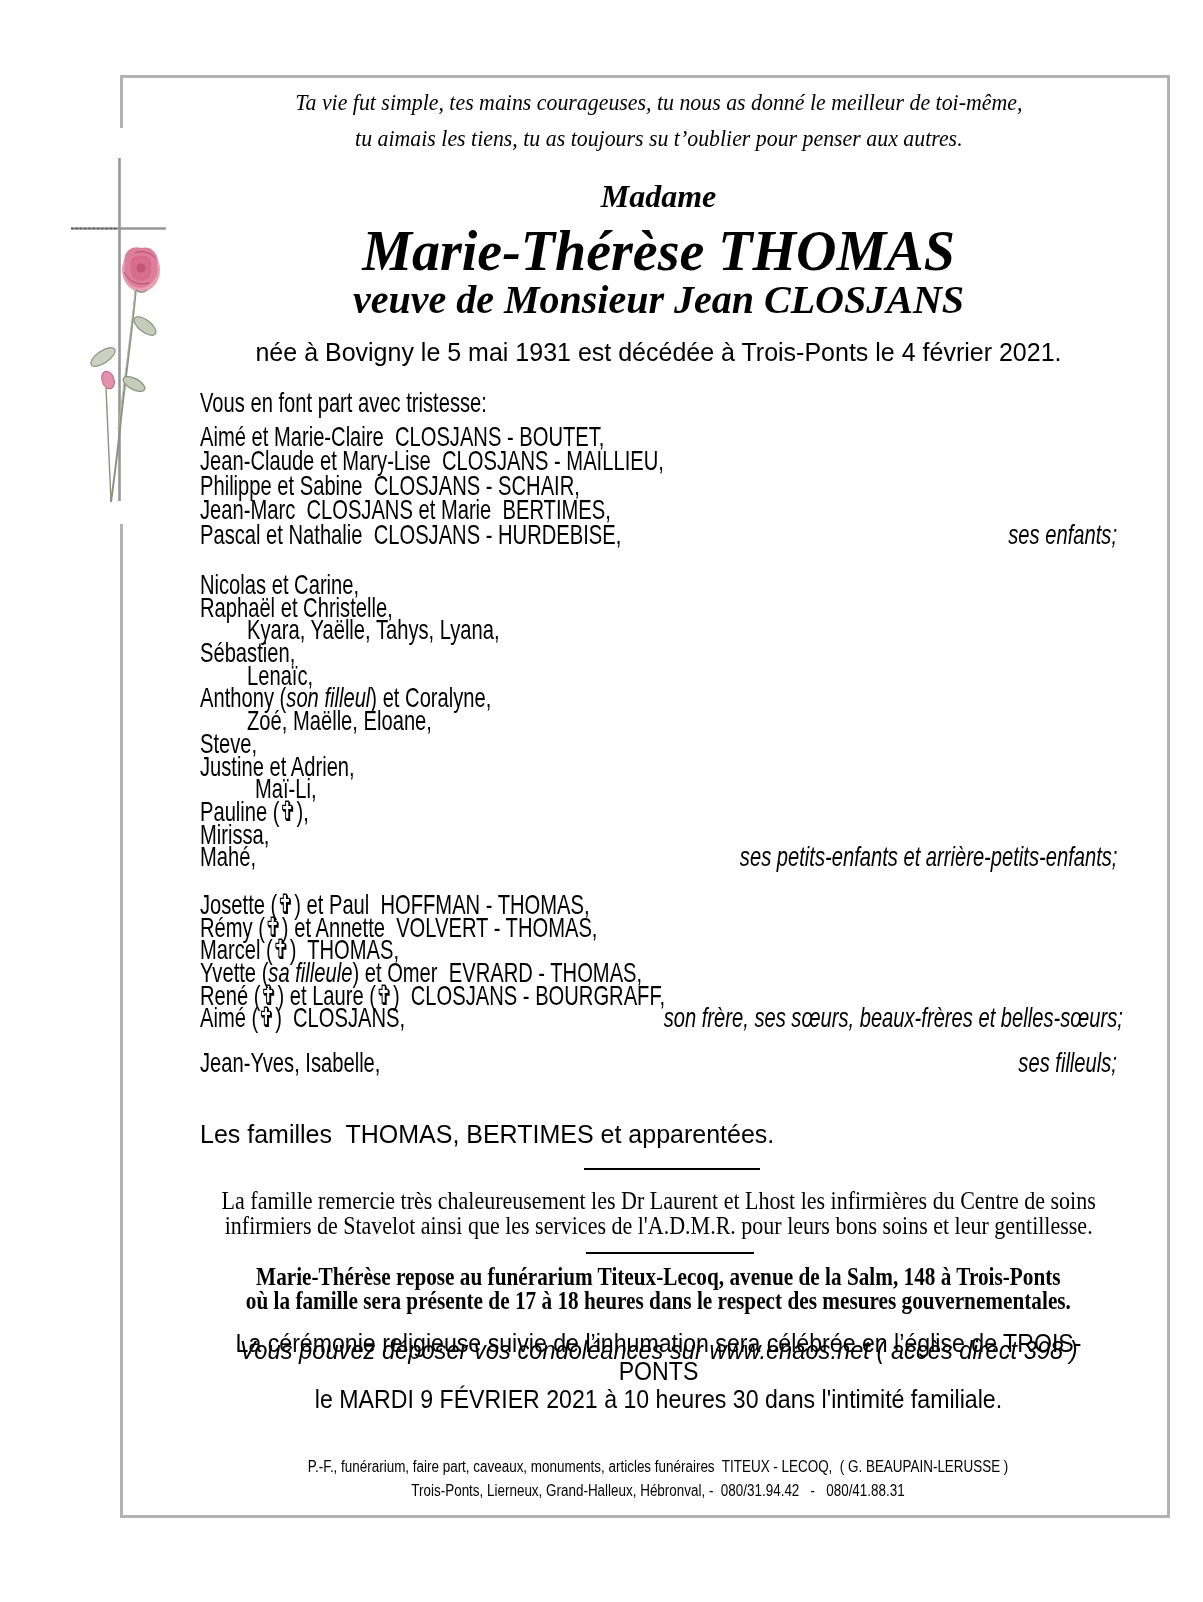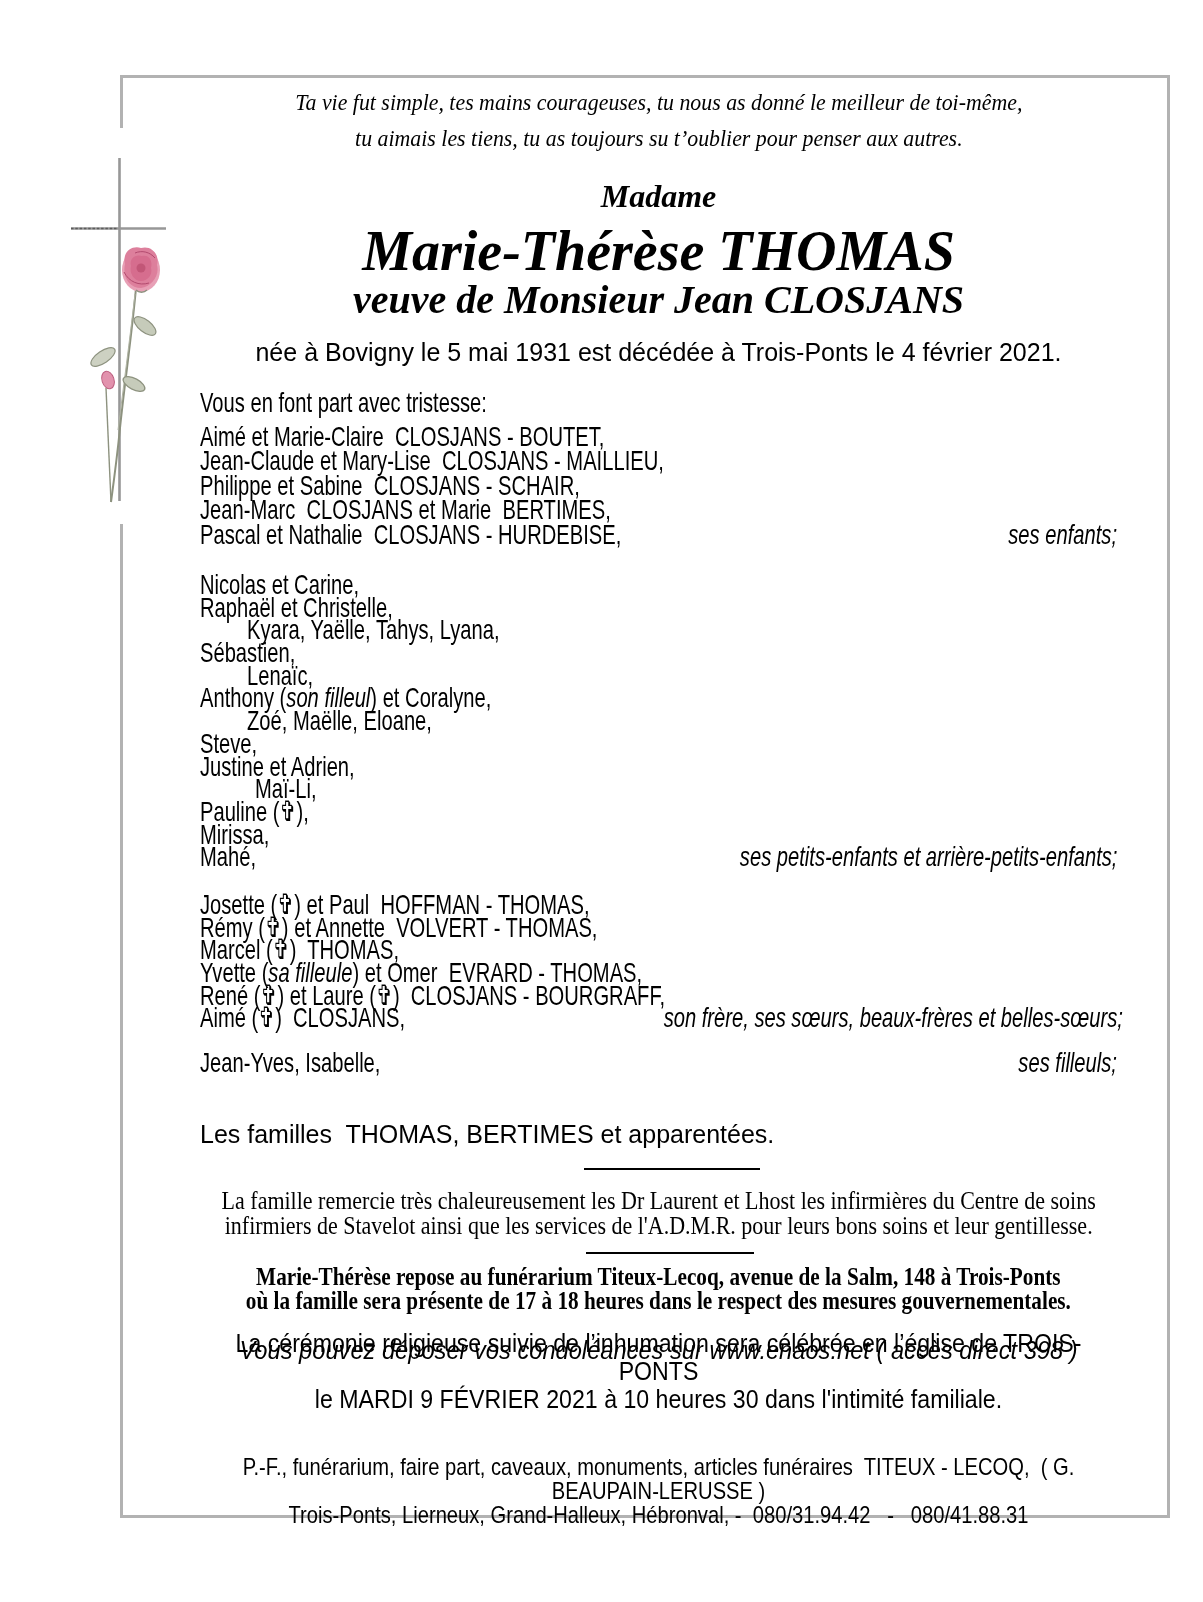--- a/index.html
+++ b/index.html
@@ -57,21 +57,21 @@
 
   #repose{top:1265px;font-size:25px;line-height:24px;font-weight:bold;}
   #repose .scale-c{transform:scaleX(0.85);}
 
   #ceremony{top:1329px;font-size:26px;line-height:28px;}
   #ceremony .scale-c{transform:scaleX(0.89);}
 
   #condolences{top:1336px;font-size:26px;line-height:28px;font-style:italic;}
   #condolences .scale-c{transform:scaleX(0.91);}
 
-  #footer{top:1455px;font-size:24px;line-height:24px;}
+  #footer{top:1455px;font-size:16px;line-height:24px;}
   #footer .scale-c{transform:scaleX(0.84);}
 </style>
 </head>
 <body>
 
 <div class="abs" id="card-frame"></div>
 
 <div class="abs" id="memorial-art">
   <svg width="113" height="396" viewBox="0 0 113 396" xmlns="http://www.w3.org/2000/svg">
 

